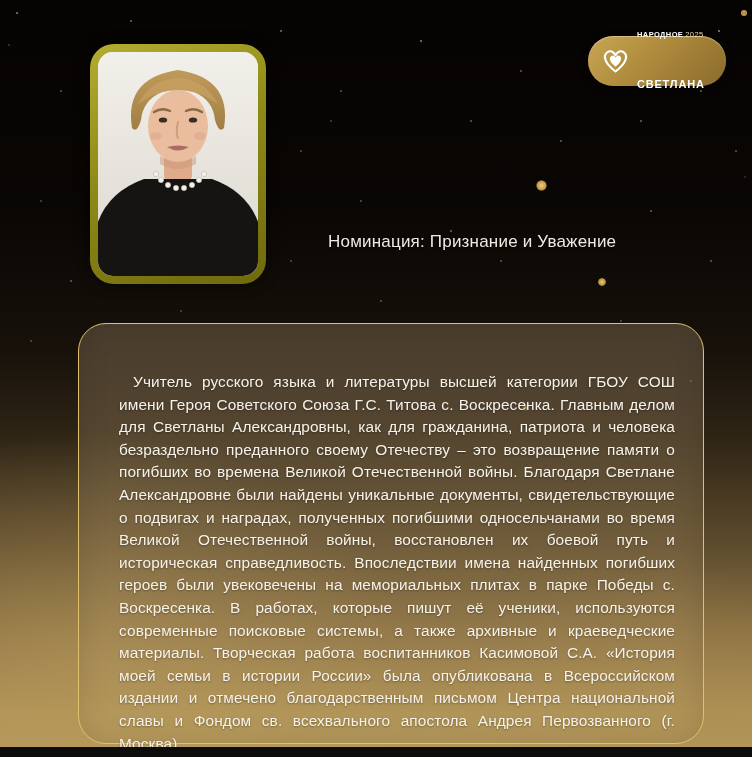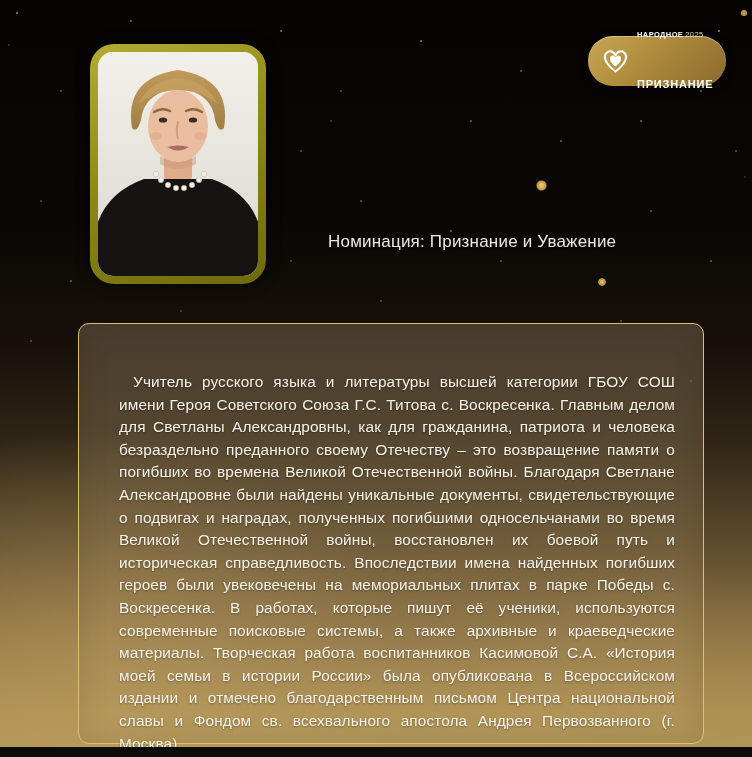--- a/index.html
+++ b/index.html
@@ -68,21 +68,21 @@
   
   .name{position:absolute;left:312px;top:116px;color:#ffffff;font-weight:bold;
         font-size:20.5px;letter-spacing:1px;line-height:30px;
         text-shadow:0 1px 3px rgba(0,0,0,.6);}
   .nomination{position:absolute;left:328px;top:196px;color:#efeae1;font-size:17px;
         letter-spacing:.2px;text-shadow:0 1px 2px rgba(0,0,0,.6);margin-top:36px;}
 
   
   .bio-card{
     position:absolute;left:78px;top:323px;width:626px;height:421px;
-    border-radius:11px;border:1.5px solid #dfc06c;box-sizing:border-box;
+    border-radius:28px;border:1.5px solid #dfc06c;box-sizing:border-box;
     background:linear-gradient(180deg,rgba(150,128,98,.42) 0%,rgba(165,140,95,.28) 55%,rgba(190,160,100,.16) 100%);
     box-shadow:inset 0 0 30px rgba(0,0,0,.12);
   }
   .bio-text{
     margin:0;padding:47px 28px 0 40px;
     color:#f7f3ea;font-size:15.4px;line-height:22.6px;
     text-align:justify;text-indent:14px;letter-spacing:.1px;
     text-shadow:0 1px 2px rgba(0,0,0,.35);
   }
   .bottom-bar{position:absolute;left:0;bottom:0;width:752px;height:10px;background:#0c0c0c;}
@@ -145,21 +145,21 @@
     </div>
   </div>
 
   <div class="badge">
     <svg class="badge-heart" viewBox="0 0 36 34">
       <path d="M18 30 C 5 20, 2 11, 7.5 6.5 C 12 3, 16.5 6, 18 10 C 19.5 6, 24 3, 28.5 6.5 C 34 11, 31 20, 18 30 Z" fill="none" stroke="#ffffff" stroke-width="2.6" stroke-linejoin="round"></path>
       <path d="M18 24 C 11 18.5, 9.5 13.5, 12.5 11 C 14.8 9.3, 17 10.8, 18 13 C 19 10.8, 21.2 9.3, 23.5 11 C 26.5 13.5, 25 18.5, 18 24 Z" fill="#ffffff"></path>
     </svg>
     <div class="badge-text">
       <div class="badge-line1"><span>НАРОДНОЕ</span><span class="badge-year">2025</span></div>
-      <div class="badge-line2">ПРИЗНАНИЕ</div>
+      <div class="badge-line2">СВЕТЛАНА</div>
     </div>
   </div>
 
 
   <div class="nomination">Номинация: Признание и Уважение</div>
 
   <div class="bio-card">
     <p class="bio-text">Учитель русского языка и литературы высшей категории ГБОУ СОШ имени Героя Советского Союза Г.С. Титова с. Воскресенка. Главным делом для Светланы Александровны, как для гражданина, патриота и человека безраздельно преданного своему Отечеству – это возвращение памяти о погибших во времена Великой Отечественной войны. Благодаря Светлане Александровне были найдены уникальные документы, свидетельствующие о подвигах и наградах, полученных погибшими односельчанами во время Великой Отечественной войны, восстановлен их боевой путь и историческая справедливость. Впоследствии имена найденных погибших героев были увековечены на мемориальных плитах в парке Победы с. Воскресенка. В работах, которые пишут её ученики, используются современные поисковые системы, а также архивные и краеведческие материалы. Творческая работа воспитанников Касимовой С.А. «История моей семьи в истории России» была опубликована в Всероссийском издании и отмечено благодарственным письмом Центра национальной славы и Фондом св. всехвального апостола Андрея Первозванного (г. Москва).</p>
   </div>
 

